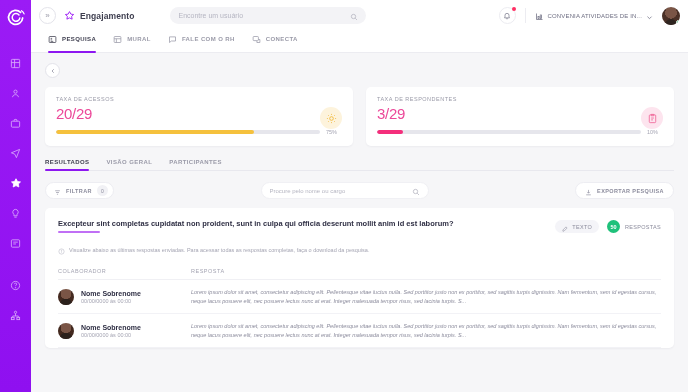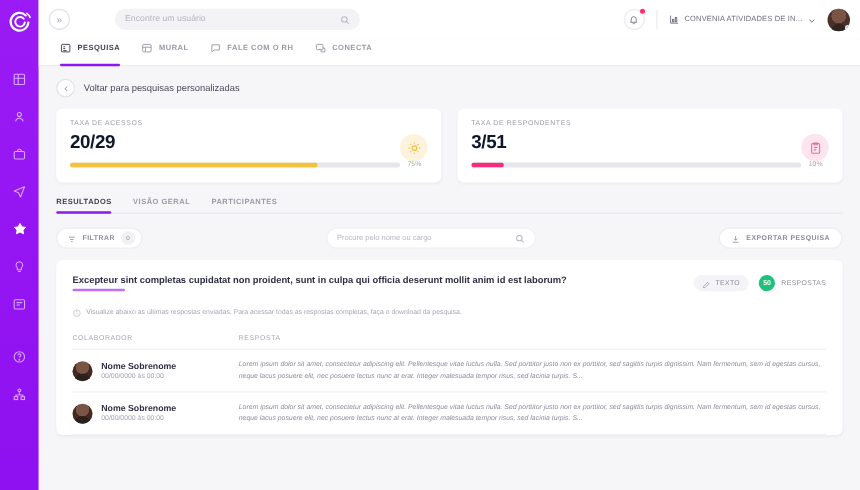--- a/index.html
+++ b/index.html
@@ -88,21 +88,21 @@
   .back-circle { width: 15px; height: 15px; border-radius: 50%; border: 1px solid #e3e3ea;
     display: flex; align-items: center; justify-content: center; background:#fff;}
   .back-label { font-size: 7.5px; color: #4a4a5c; }
 
   .kpi-row { display: flex; gap: 13px; margin-bottom: 13px; }
   .kpi-card {
     flex: 1; background: #fff; border-radius: 5px; padding: 9px 11px 11px 11px;
     position: relative; box-shadow: 0 1px 2px rgba(40,40,70,.05);
   }
   .kpi-label { font-size: 5.5px; letter-spacing: .5px; color: #9a9aa8; margin-bottom: 3px; }
-  .kpi-value { font-size: 15px; font-weight: 700; color: #0f172a; letter-spacing: -.3px; margin-bottom: 7px;}
+  .kpi-value { font-size: 15px; font-weight: 400; color: #ec4899; letter-spacing: -.3px; margin-bottom: 7px;}
   .kpi-bar-row { display: flex; align-items: center; gap: 6px; }
   .kpi-track { flex: 1; height: 4px; border-radius: 3px; background: #e6e6ec; overflow: hidden; }
   .kpi-fill { height: 100%; border-radius: 3px; }
   .kpi-pct { font-size: 5.5px; color: #a5a5b3; min-width: 16px; }
   .kpi-badge {
     position: absolute; right: 11px; top: 20px; width: 22px; height: 22px; border-radius: 50%;
     display: flex; align-items: center; justify-content: center;
   }
 
   
@@ -237,20 +237,28 @@
           <rect x="15" y="16" width="6" height="5"></rect>
         <path d="M12 7.5V13M6 16v-3h12v3"></path>
       </svg>
     </div>
   </div>
 
   <div class="main">
 
     <div class="topbar">
       <div class="collapse-btn">»</div>
+      <div class="brand">
+        <span>
+          <svg width="11" height="11" viewBox="0 0 24 24" fill="none" stroke="#9b1bf5" stroke-width="2" stroke-linejoin="round">
+            <path d="M12 3.5 15 9l6 .8-4.4 4.2 1.1 6L12 17.2 6.3 20l1.1-6L3 9.8 9 9z"></path>
+          </svg>
+        </span>
+        <span class="brand-title">Engajamento</span>
+      </div>
       <div class="search-wrap">
         <div class="search-box">
           <span class="ph">Encontre um usuário</span>
           <span>
             <svg width="8" height="8" viewBox="0 0 24 24" fill="none" stroke="#b6b6c2" stroke-width="2.4">
               <circle cx="10.5" cy="10.5" r="6.5"></circle>
                 <path d="M15.5 15.5 21 21"></path>
             </svg>
           </span>
         </div>
@@ -325,21 +333,20 @@
     </div>
 
     <div class="content">
 
       <div class="back-row">
         <div class="back-circle">
           <svg width="6" height="6" viewBox="0 0 24 24" fill="none" stroke="#8b8b9c" stroke-width="3">
               <path d="M15 5l-7 7 7 7"></path>
             </svg>
         </div>
-        <span class="back-label">Voltar para pesquisas personalizadas</span>
       </div>
 
       <div class="kpi-row">
         <div class="kpi-card">
           <div class="kpi-label">TAXA DE ACESSOS</div>
           <div class="kpi-value">20/29</div>
           <div class="kpi-bar-row">
             <div class="kpi-track">
               <div class="kpi-fill" id="fill0" style="width: 75%; background: rgb(245, 193, 61);"></div>
             </div>
@@ -347,21 +354,21 @@
           </div>
           <div class="kpi-badge" id="badge0" style="background: rgb(253, 243, 220);">
             <svg width="11" height="11" viewBox="0 0 24 24" fill="none" stroke="#f0b93a" stroke-width="1.9">
               <circle cx="12" cy="12" r="4"></circle>
                 <path d="M12 2v2M12 20v2M2 12h2M20 12h2M5 5l1.5 1.5M17.5 17.5 19 19M19 5l-1.5 1.5M6.5 17.5 5 19"></path>
             </svg>
           </div>
         </div>
         <div class="kpi-card">
           <div class="kpi-label">TAXA DE RESPONDENTES</div>
-          <div class="kpi-value">3/51</div>
+          <div class="kpi-value">3/29</div>
           <div class="kpi-bar-row">
             <div class="kpi-track">
               <div class="kpi-fill" id="fill1" style="width: 10%; background: rgb(244, 46, 123);"></div>
             </div>
             <span class="kpi-pct">10%</span>
           </div>
           <div class="kpi-badge" id="badge1" style="background: rgb(253, 228, 238);">
             <svg width="11" height="11" viewBox="0 0 24 24" fill="none" stroke="#f06a9c" stroke-width="1.9">
               <rect x="5" y="4" width="14" height="17" rx="2"></rect>
                 <path d="M9 3h6v3H9z"></path>

